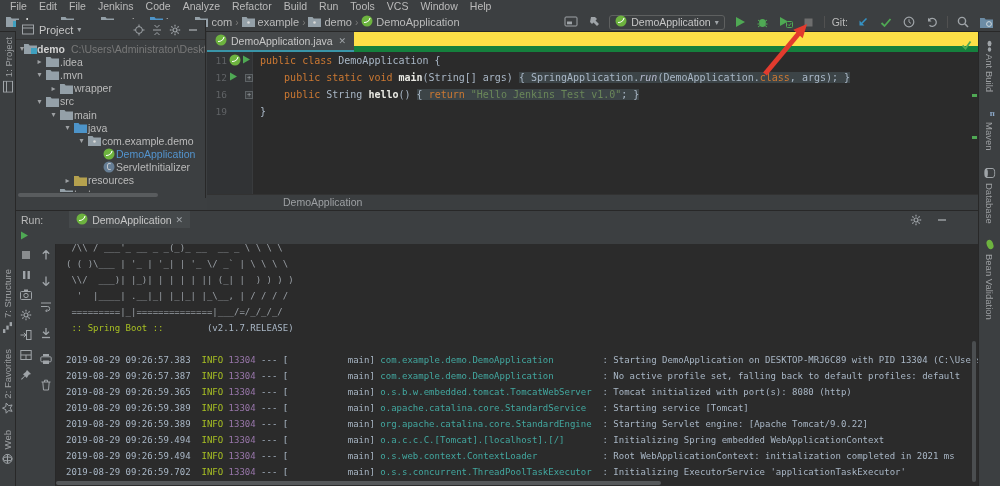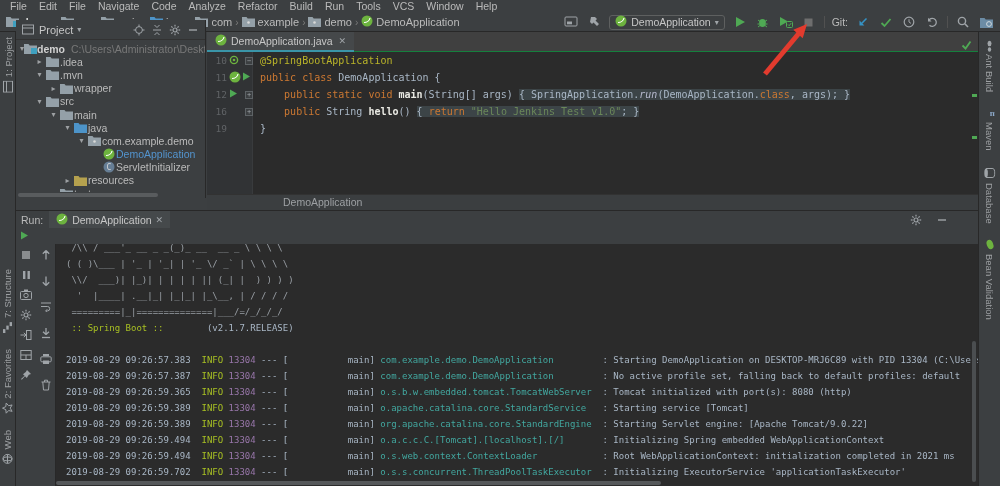--- a/index.html
+++ b/index.html
@@ -49,21 +49,21 @@
   .phicon { display:inline-flex; width:14px; justify-content:center; }
   .ptree { position:absolute; left:0; top:22px; right:0; bottom:6px; overflow:hidden; }
   .trow { display:flex; align-items:center; height:13.2px; font-size:10.5px; white-space:nowrap; color:#bbbbbb; }
   .trow .arr { width:11px; display:inline-flex; justify-content:center; color:#9da0a3; font-size:8px; }
   .trow .tic { width:15px; display:inline-flex; justify-content:center; }
   .trow .suffix { color:#787878; margin-left:6px; }
   .pscroll { position:absolute; left:2px; bottom:1px; width:140px; height:4px; background:#595c5e; border-radius:2px; }
 
   
   .editor { position:absolute; left:207px; top:32px; width:771px; height:178px; background:#2b2b2b; }
-  .etabs { position:absolute; left:0; top:0; right:0; height:20px; background:#404040; border-bottom:1px solid #15803d; }
+  .etabs { position:absolute; left:0; top:0; right:0; height:20px; background:#fde047; border-bottom:6px solid #15803d; }
   .etab { display:inline-flex; align-items:center; gap:4px; height:20px; padding:0 8px;
           background:#45484a; border-bottom:2px solid #3a95a8; font-size:10.5px; color:#c7c7c7; }
   .etab .x { color:#9fa4a8; font-size:9px; margin-left:2px; }
   .egutterbg { position:absolute; left:0; top:20px; width:46px; bottom:16px; background:#313335; border-right:1px solid #393b3d; }
   .ecode { position:absolute; left:0; top:20px; right:0; bottom:16px; overflow:hidden;
            font-family:"DejaVu Sans Mono", monospace; font-size:10px; }
   .crow { display:flex; align-items:center; height:17px; white-space:pre; }
   .lnum { width:20px; text-align:right; color:#606366; font-size:9.5px; flex:none; }
   .gico { width:16px; flex:none; display:inline-flex; justify-content:flex-start; gap:1px; align-items:center; padding-left:2px; }
   .gfold { width:12px; flex:none; display:inline-flex; justify-content:center; align-items:center; }
@@ -82,21 +82,21 @@
   
   .rightbar { position:absolute; left:978px; top:32px; width:22px; height:454px;
               border-left:1px solid #282828; background:#3c3f41; display:flex; flex-direction:column;
               align-items:center; padding-top:10px; gap:16px; }
   .rtabv { writing-mode:vertical-rl; font-size:9.5px; color:#9da0a3; display:flex; align-items:center; gap:4px; }
   .rtabv .vic { transform:rotate(-90deg); display:inline-flex; }
 
   
   .runpanel { position:absolute; left:16px; top:210px; width:962px; height:276px;
               border-top:1px solid #282828; background:#3c3f41; }
-  .rheader { position:absolute; left:0; top:0; right:0; height:17px; display:flex; align-items:center; }
+  .rheader { position:absolute; left:0; top:0; right:0; height:17px; display:flex; align-items:center;gap:20px; }
   .rlabel { padding:0 6px 0 5px; font-size:10.5px; color:#bbbbbb; }
   .rtab { display:flex; align-items:center; gap:4px; height:17px; padding:0 7px; background:#45494b; font-size:10.5px; color:#c7c7c7; }
   .rtab .x { color:#9fa4a8; font-size:9px; }
   .rhspace { flex:1; }
   .rhicons { display:flex; align-items:center; gap:10px; padding-right:28px; }
   .rtabs { position:absolute; left:0; top:17px; right:0; height:16px; border-bottom:1px solid #282828;
            display:flex; align-items:center; padding-left:18px; gap:2px; }
   .ctab { display:flex; align-items:center; gap:4px; height:16px; padding:0 7px; font-size:10.5px; color:#bbbbbb; }
   .ctab.active { background:#46494b; }
   .runarrow-small { position:absolute; left:4px; top:19px; }
@@ -121,21 +121,21 @@
 </style>
 </head>
 <body>
 
 <div class="win">
 
   <div class="menubar" id="menubar">
       <span>File</span>
       <span>Edit</span>
       <span>File</span>
-      <span>Navigate</span>
+      <span>Jenkins</span>
       <span>Code</span>
       <span>Analyze</span>
       <span>Refactor</span>
       <span>Build</span>
       <span>Run</span>
       <span>Tools</span>
       <span>VCS</span>
       <span>Window</span>
       <span>Help</span>
     </div>
@@ -511,24 +511,20 @@
         <span id="ic-springtab"><svg width="12" height="12">
               <circle cx="6" cy="6" r="5.5" fill="#6db33f"></circle>
               <path d="M3 7.5 C5.5 7.5 8.5 6 9 3" stroke="#fff" stroke-width="1.2" fill="none"></path>
             </svg></span>
         <span>DemoApplication.java</span>
         <span class="x">✕</span>
       </div>
     </div>
     <div class="egutterbg"></div>
     <div class="ecode" id="ecode">
-        <div class="crow"><span class="lnum mono">10</span><span class="gico"><span><svg width="10" height="10">
-                <circle cx="5" cy="5" r="3.6" fill="none" stroke="#6db33f" stroke-width="1.4"></circle>
-                <circle cx="5" cy="5" r="1.3" fill="#6db33f"></circle>
-              </svg></span></span><span class="gfold"><span class="foldbox">−</span></span><span class="ctext"><span class="a">@SpringBootApplication</span></span></div>
         <div class="crow"><span class="lnum mono">11</span><span class="gico"><span><svg width="12" height="12">
                 <circle cx="6" cy="6" r="5.5" fill="#6db33f"></circle>
                 <path d="M3 7.5 C5.5 7.5 8.5 6 9 3" stroke="#fff" stroke-width="1.2" fill="none"></path>
               </svg></span><span><svg width="9" height="9">
                 <path d="M1 0.5l7 4-7 4z" fill="#4fa954"></path>
               </svg></span></span><span class="gfold"></span><span class="ctext"><span class="k">public class </span><span class="p">DemoApplication {</span></span></div>
         <div class="crow"><span class="lnum mono">12</span><span class="gico"><span><svg width="9" height="9">
                 <path d="M1 0.5l7 4-7 4z" fill="#4fa954"></path>
               </svg></span></span><span class="gfold"><span class="foldbox">+</span></span><span class="ctext"><span class="p">    </span><span class="k">public static void </span><span class="m">main</span><span class="p">(String[] args) </span><span class="p f">{ SpringApplication.</span><span class="i f">run</span><span class="p f">(DemoApplication.</span><span class="k f">class</span><span class="p f">, args); }</span></span></div>
         <div class="crow"><span class="lnum mono">16</span><span class="gico"></span><span class="gfold"><span class="foldbox">+</span></span><span class="ctext"><span class="p">    </span><span class="k">public </span><span class="p">String </span><span class="m">hello</span><span class="p">() </span><span class="p f">{ </span><span class="k f">return </span><span class="s f">"Hello Jenkins Test v1.0"</span><span class="p f">; }</span></span></div>

